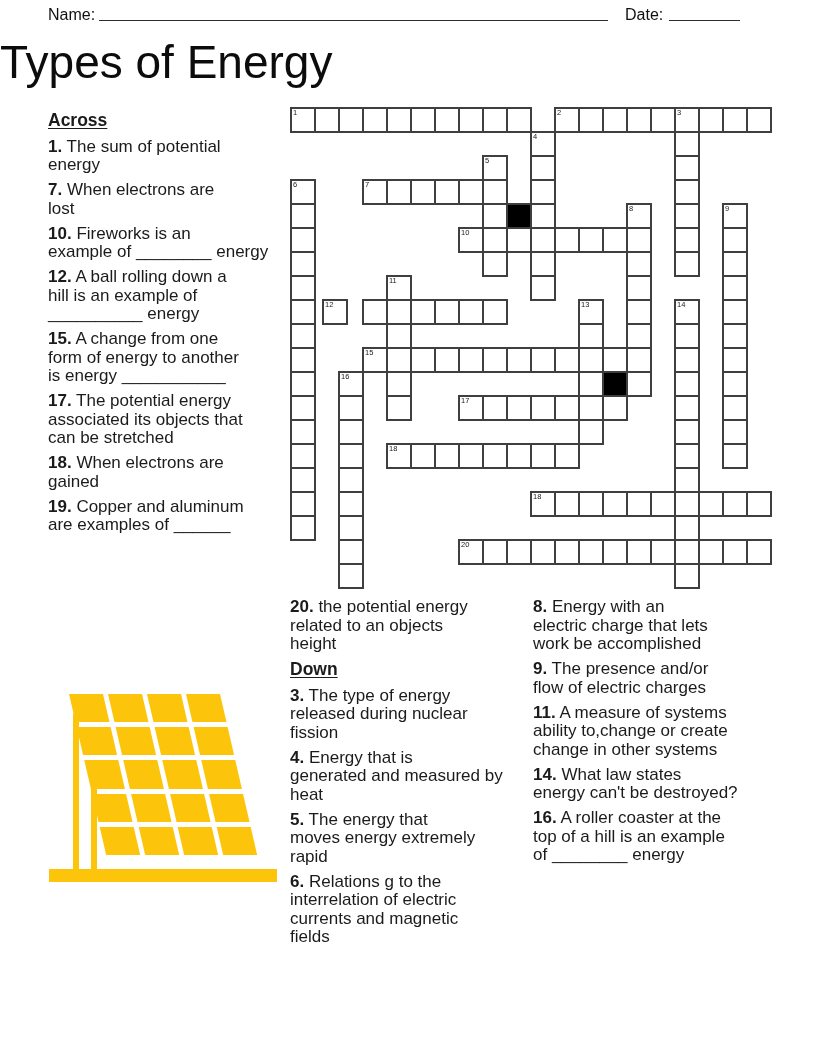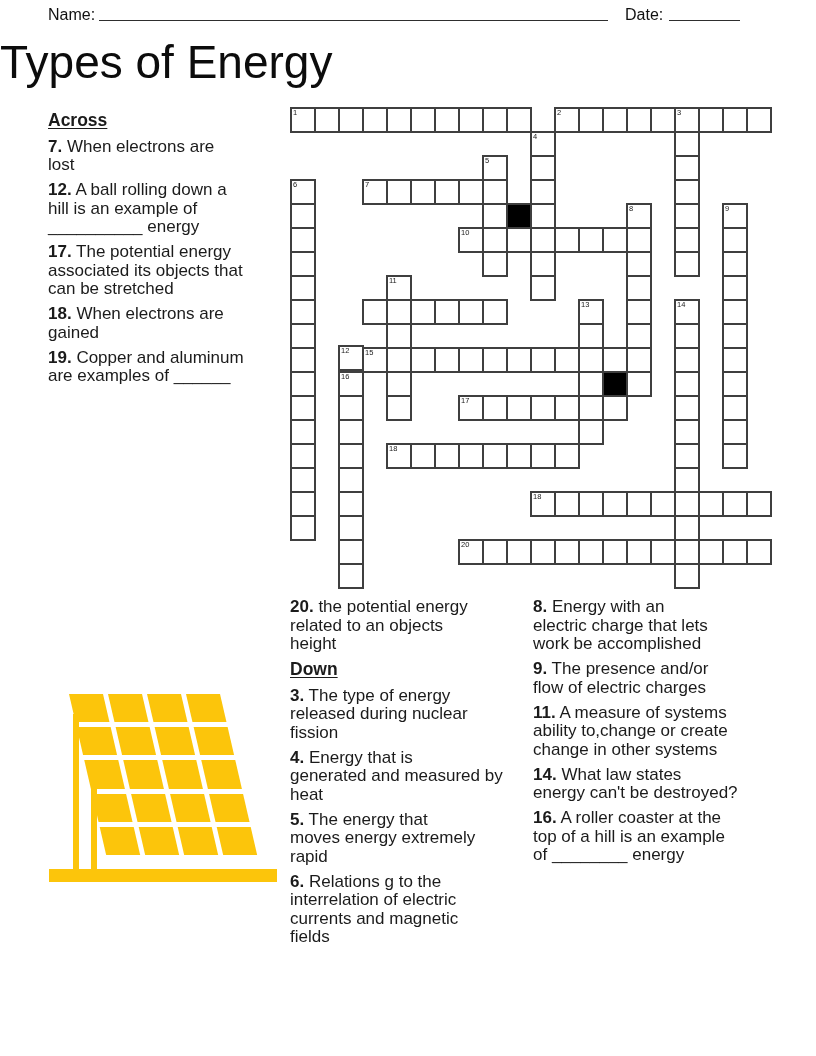--- a/index.html
+++ b/index.html
@@ -189,21 +189,21 @@
       <div class="cw-cell" style="left: 288px; top: 120px;"></div>
       <div class="cw-cell" style="left: 312px; top: 120px;"></div>
       <div class="cw-cell" style="left: 96px; top: 168px;">
         <span class="cw-num">11</span>
       </div>
       <div class="cw-cell" style="left: 96px; top: 192px;"></div>
       <div class="cw-cell" style="left: 96px; top: 216px;"></div>
       <div class="cw-cell" style="left: 96px; top: 240px;"></div>
       <div class="cw-cell" style="left: 96px; top: 264px;"></div>
       <div class="cw-cell" style="left: 96px; top: 288px;"></div>
-      <div class="cw-cell" style="left: 48px; top: 192px; margin-top: 46px;">
+      <div class="cw-cell" style="left: 32px; top: 192px;">
         <span class="cw-num">12</span>
       </div>
       <div class="cw-cell" style="left: 72px; top: 192px;"></div>
       <div class="cw-cell" style="left: 120px; top: 192px;"></div>
       <div class="cw-cell" style="left: 144px; top: 192px;"></div>
       <div class="cw-cell" style="left: 168px; top: 192px;"></div>
       <div class="cw-cell" style="left: 192px; top: 192px;"></div>
       <div class="cw-cell" style="left: 288px; top: 192px;">
         <span class="cw-num">13</span>
       </div>
@@ -290,25 +290,32 @@
       <div class="cw-cell" style="left: 360px; top: 432px;"></div>
       <div class="cw-cell" style="left: 408px; top: 432px;"></div>
       <div class="cw-cell" style="left: 432px; top: 432px;"></div>
       <div class="cw-cell" style="left: 456px; top: 432px;"></div>
       <div class="cw-cell cw-black" style="left: 216px; top: 96px;"></div>
       <div class="cw-cell cw-black" style="left: 312px; top: 264px;"></div>
     </div>
 
   <div class="clues clues-across">
     <h2 class="clue-head">Across</h2>
+    <p class="clue"><b>1.</b> <span class="ct">The sum of potential
+energy</span></p>
     <p class="clue"><b>7.</b> <span class="ct">When electrons are
 lost</span></p>
+    <p class="clue"><b>10.</b> <span class="ct">Fireworks is an
+example of ________ energy</span></p>
     <p class="clue"><b>12.</b> <span class="ct">A ball rolling down a
 hill is an example of
 __________ energy</span></p>
+    <p class="clue"><b>15.</b> <span class="ct">A change from one
+form of energy to another
+is energy ___________</span></p>
     <p class="clue"><b>17.</b> <span class="ct">The potential energy
 associated its objects that
 can be stretched</span></p>
     <p class="clue"><b>18.</b> <span class="ct">When electrons are
 gained</span></p>
     <p class="clue"><b>19.</b> <span class="ct">Copper and aluminum
 are examples of ______</span></p>
   </div>
 
   <div class="clues clues-mid">

